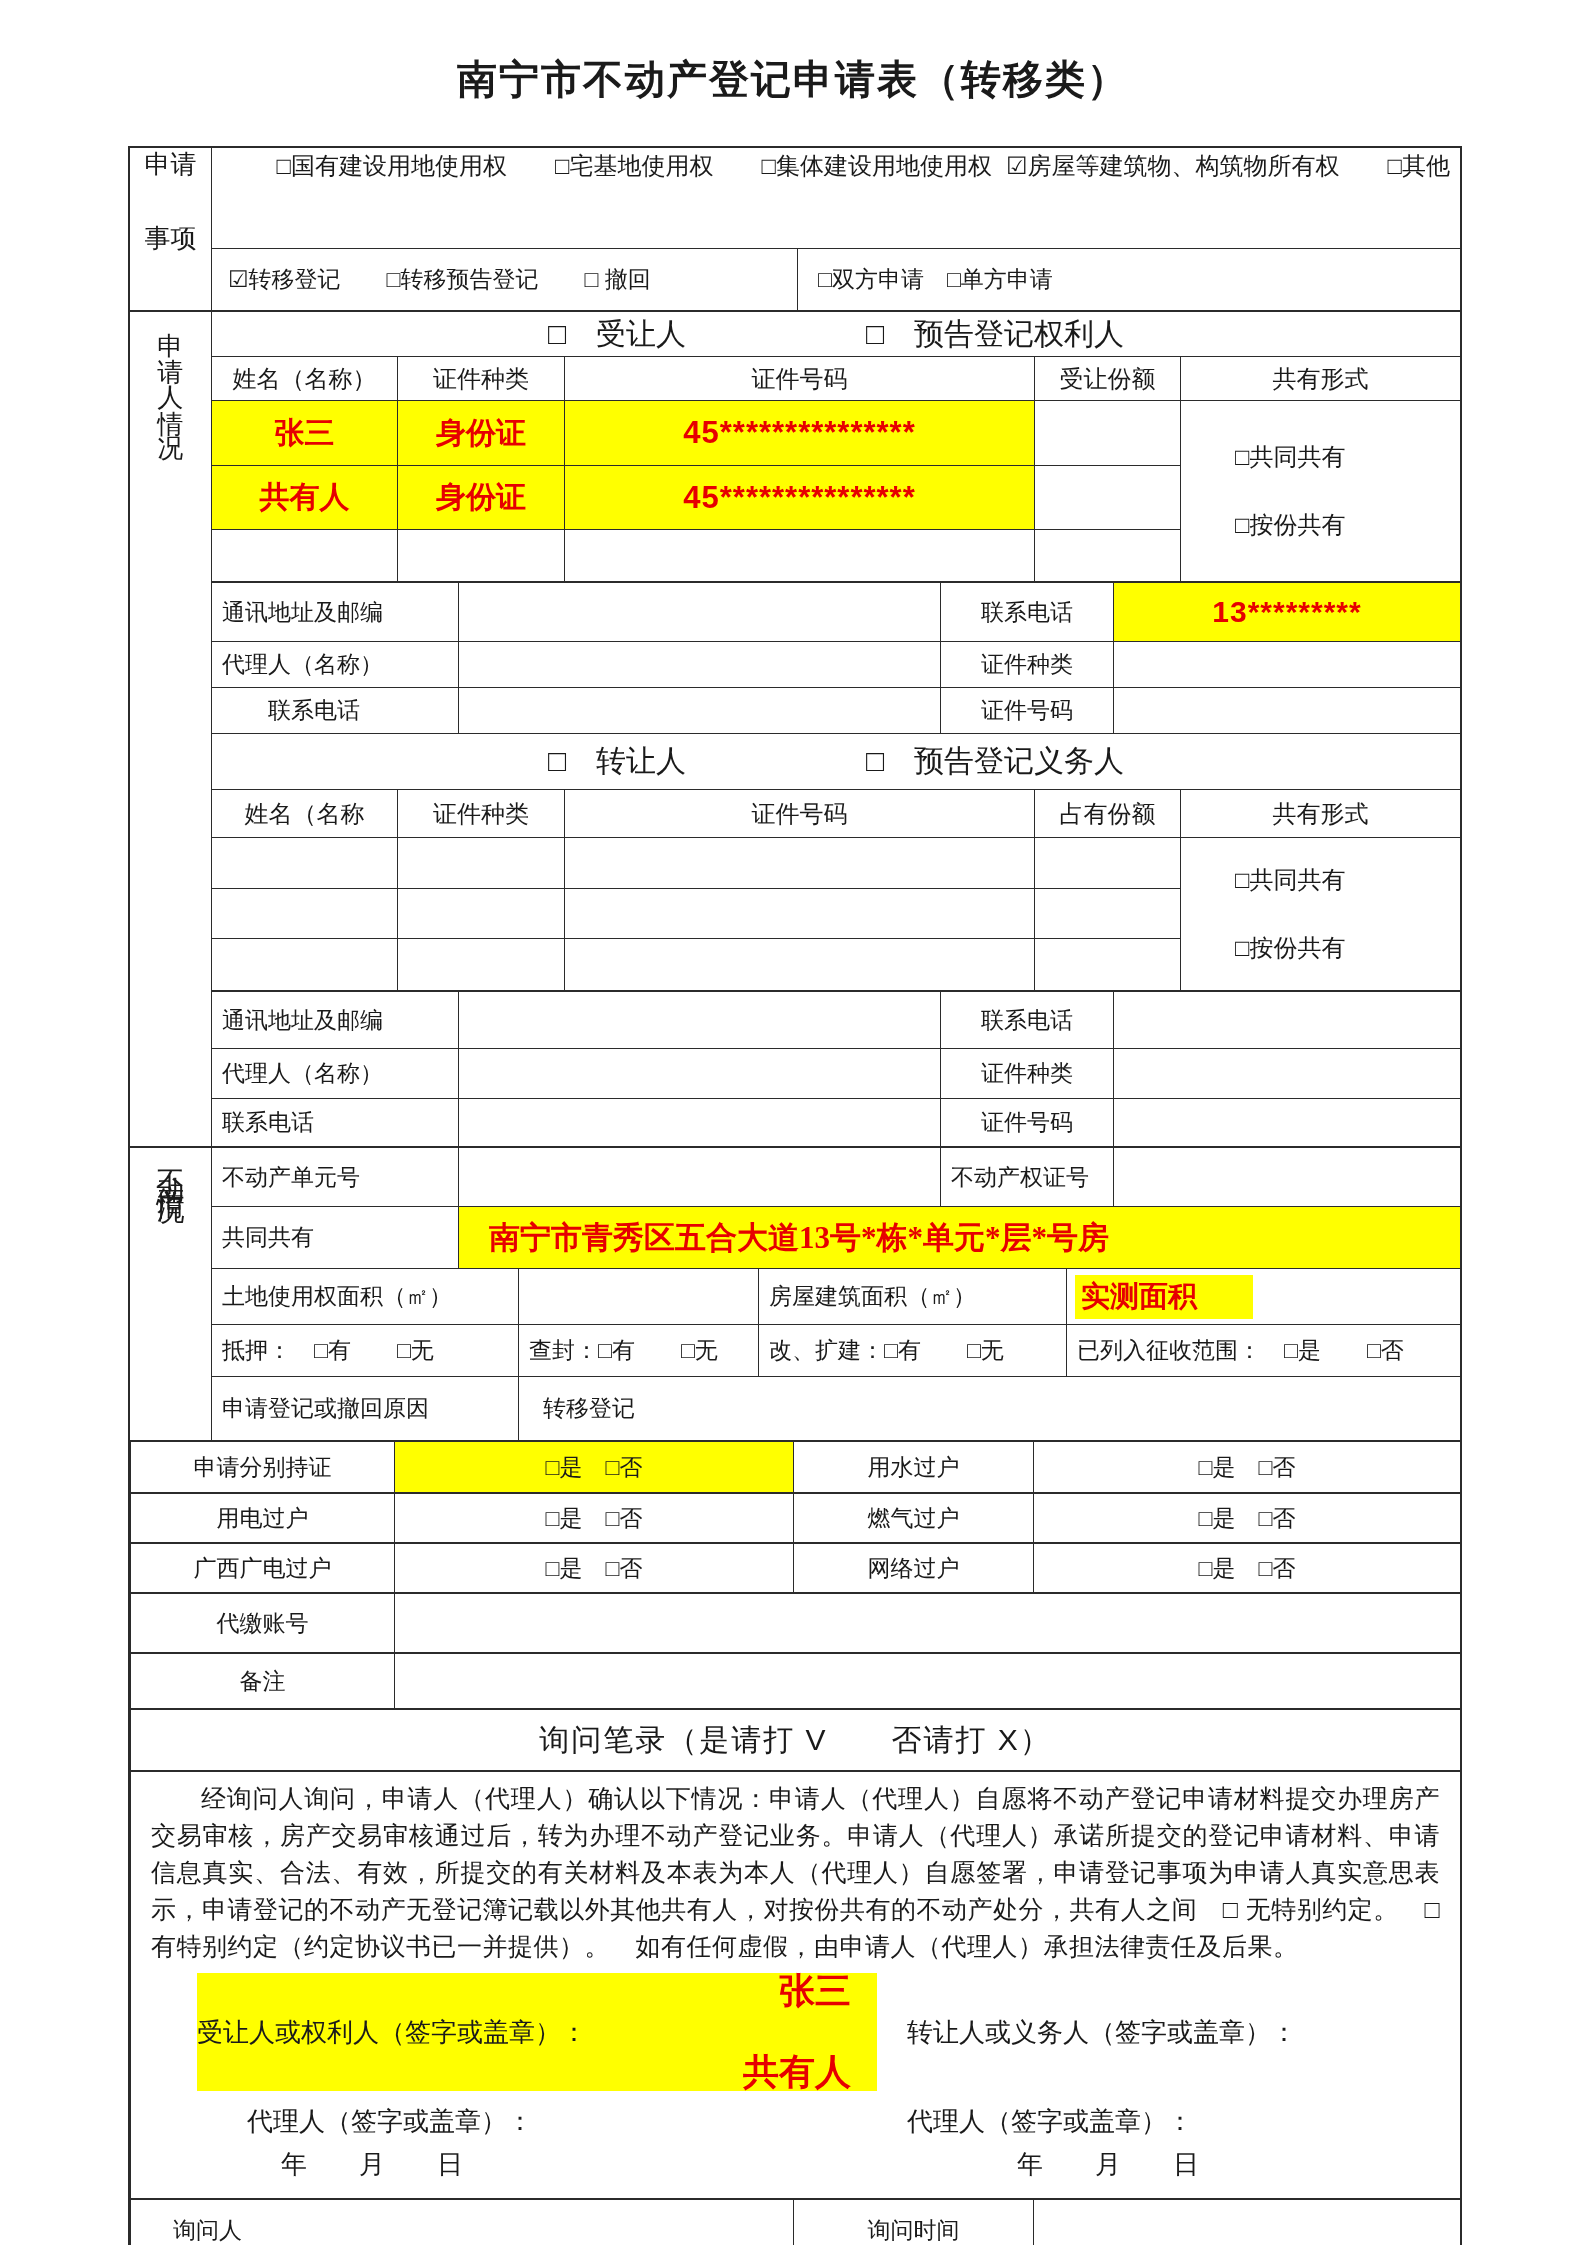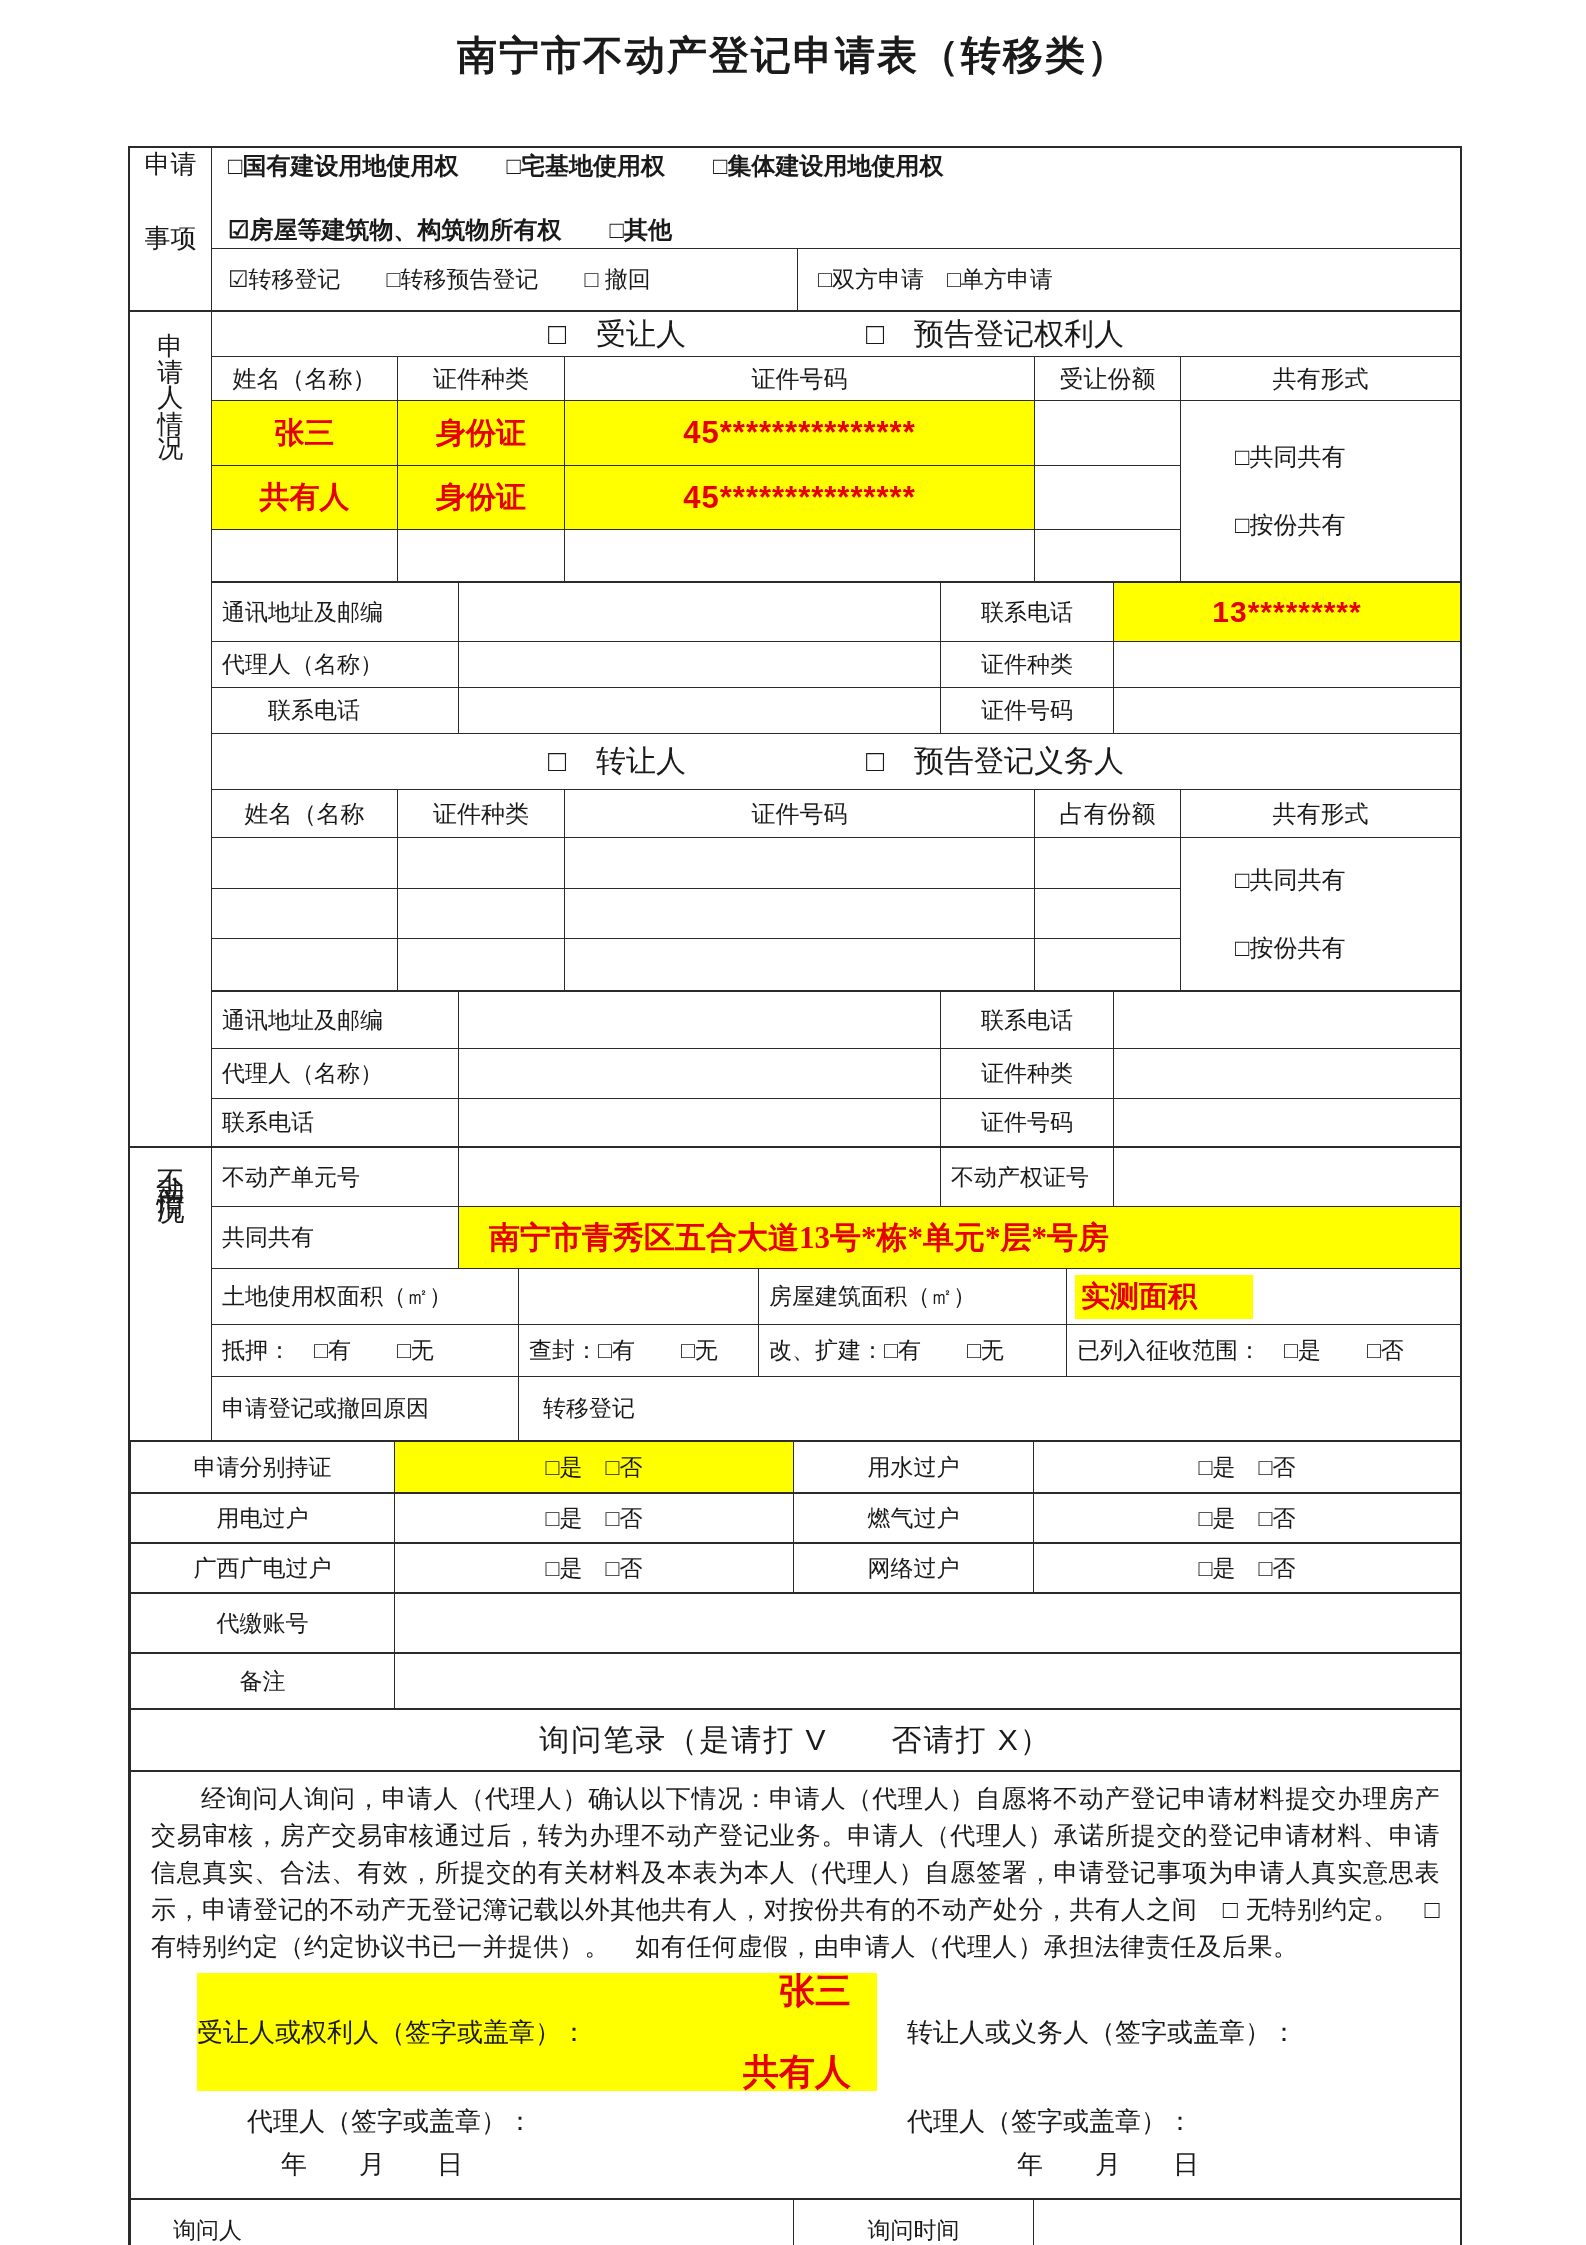--- a/index.html
+++ b/index.html
@@ -1,18 +1,18 @@
 <!DOCTYPE html>
 <html style="--hl: #ffff00; --red: #e60000; --ink: #2b2b2b;"><head>
 <meta charset="utf-8">
 <style>
   :root { --hl:#ffff00; --red:#e60000; --ink:#2b2b2b; }
   * { box-sizing:border-box; margin:0; padding:0; }
   body { width:1586px; height:2245px; background:#ffffff; font-family:"Liberation Sans", sans-serif; color:#1a1a1a; position:relative; }
-  .title { text-align:center; font-size:40px; font-weight:bold; padding-top:28px; letter-spacing:2px; }
+  .title { text-align:center; font-size:40px; font-weight:bold; padding-top:52px; letter-spacing:2px; }
   .form { position:absolute; left:128px; top:146px; width:1334px; border:2px solid var(--ink); background:#fff; }
 
   .sec, .row-full { display:flex; border-top:2px solid var(--ink); }
   .form > .sec:first-child { border-top:none; }
   .side { width:82px; flex:0 0 82px; border-right:1px solid var(--ink); display:flex; flex-direction:column; align-items:center; justify-content:flex-start; font-size:26px; line-height:1.25;gap:41px; }
   .side-v { writing-mode:vertical-rl; text-orientation:upright; }
   .gap-wide { letter-spacing:26px; }
   .gap-tight { letter-spacing:7px; font-size:28px; }
   .body { flex:1; min-width:0; display:flex; flex-direction:column; }
   .r { display:flex; border-top:1px solid var(--ink); align-items:stretch; }
@@ -24,21 +24,21 @@
 
   .c { border-left:1px solid var(--ink); display:flex; align-items:center; padding:2px 10px; font-size:23px; min-width:0; }
   .r > .c:first-child, .block > .c:first-child { border-left:none; }
   .center { justify-content:center; text-align:center; }
   .flex1 { flex:1; }
 
   .h44{height:44px}.h46{height:46px}.h48{height:48px}.h50{height:50px}.h52{height:52px}
   .h54{height:62px}.h56{height:56px}.h58{height:58px}.h60{height:60px}.h62{height:62px}
   .h64{height:64px}.h100{height:100px}
 
-  .two-line { flex-direction:column; align-items:flex-start; justify-content:space-between; gap:14px; padding-left:16px; font-size:24px;font-weight:bold; }
+  .two-line { align-items:flex-start; justify-content:flex-end; gap:14px; padding-left:16px; font-size:24px; }
   .party-header { font-size:30px; justify-content:center; gap:180px; font-weight:500; }
   .colhead { font-size:24px; }
 
   .hl { background:var(--hl); }
   .hand { color:var(--red); font-family:"Liberation Serif", serif; font-weight:bold; }
   .num { color:var(--red); font-weight:bold; font-size:31px; letter-spacing:1px; }
   .name-red { font-size:30px; }
   .coown { width:280px; flex:0 0 280px; border-left:1px solid var(--ink); display:flex; flex-direction:column; justify-content:center; gap:36px; padding-left:54px; font-size:24px; }
 
   .loc-text { font-size:31px; }

